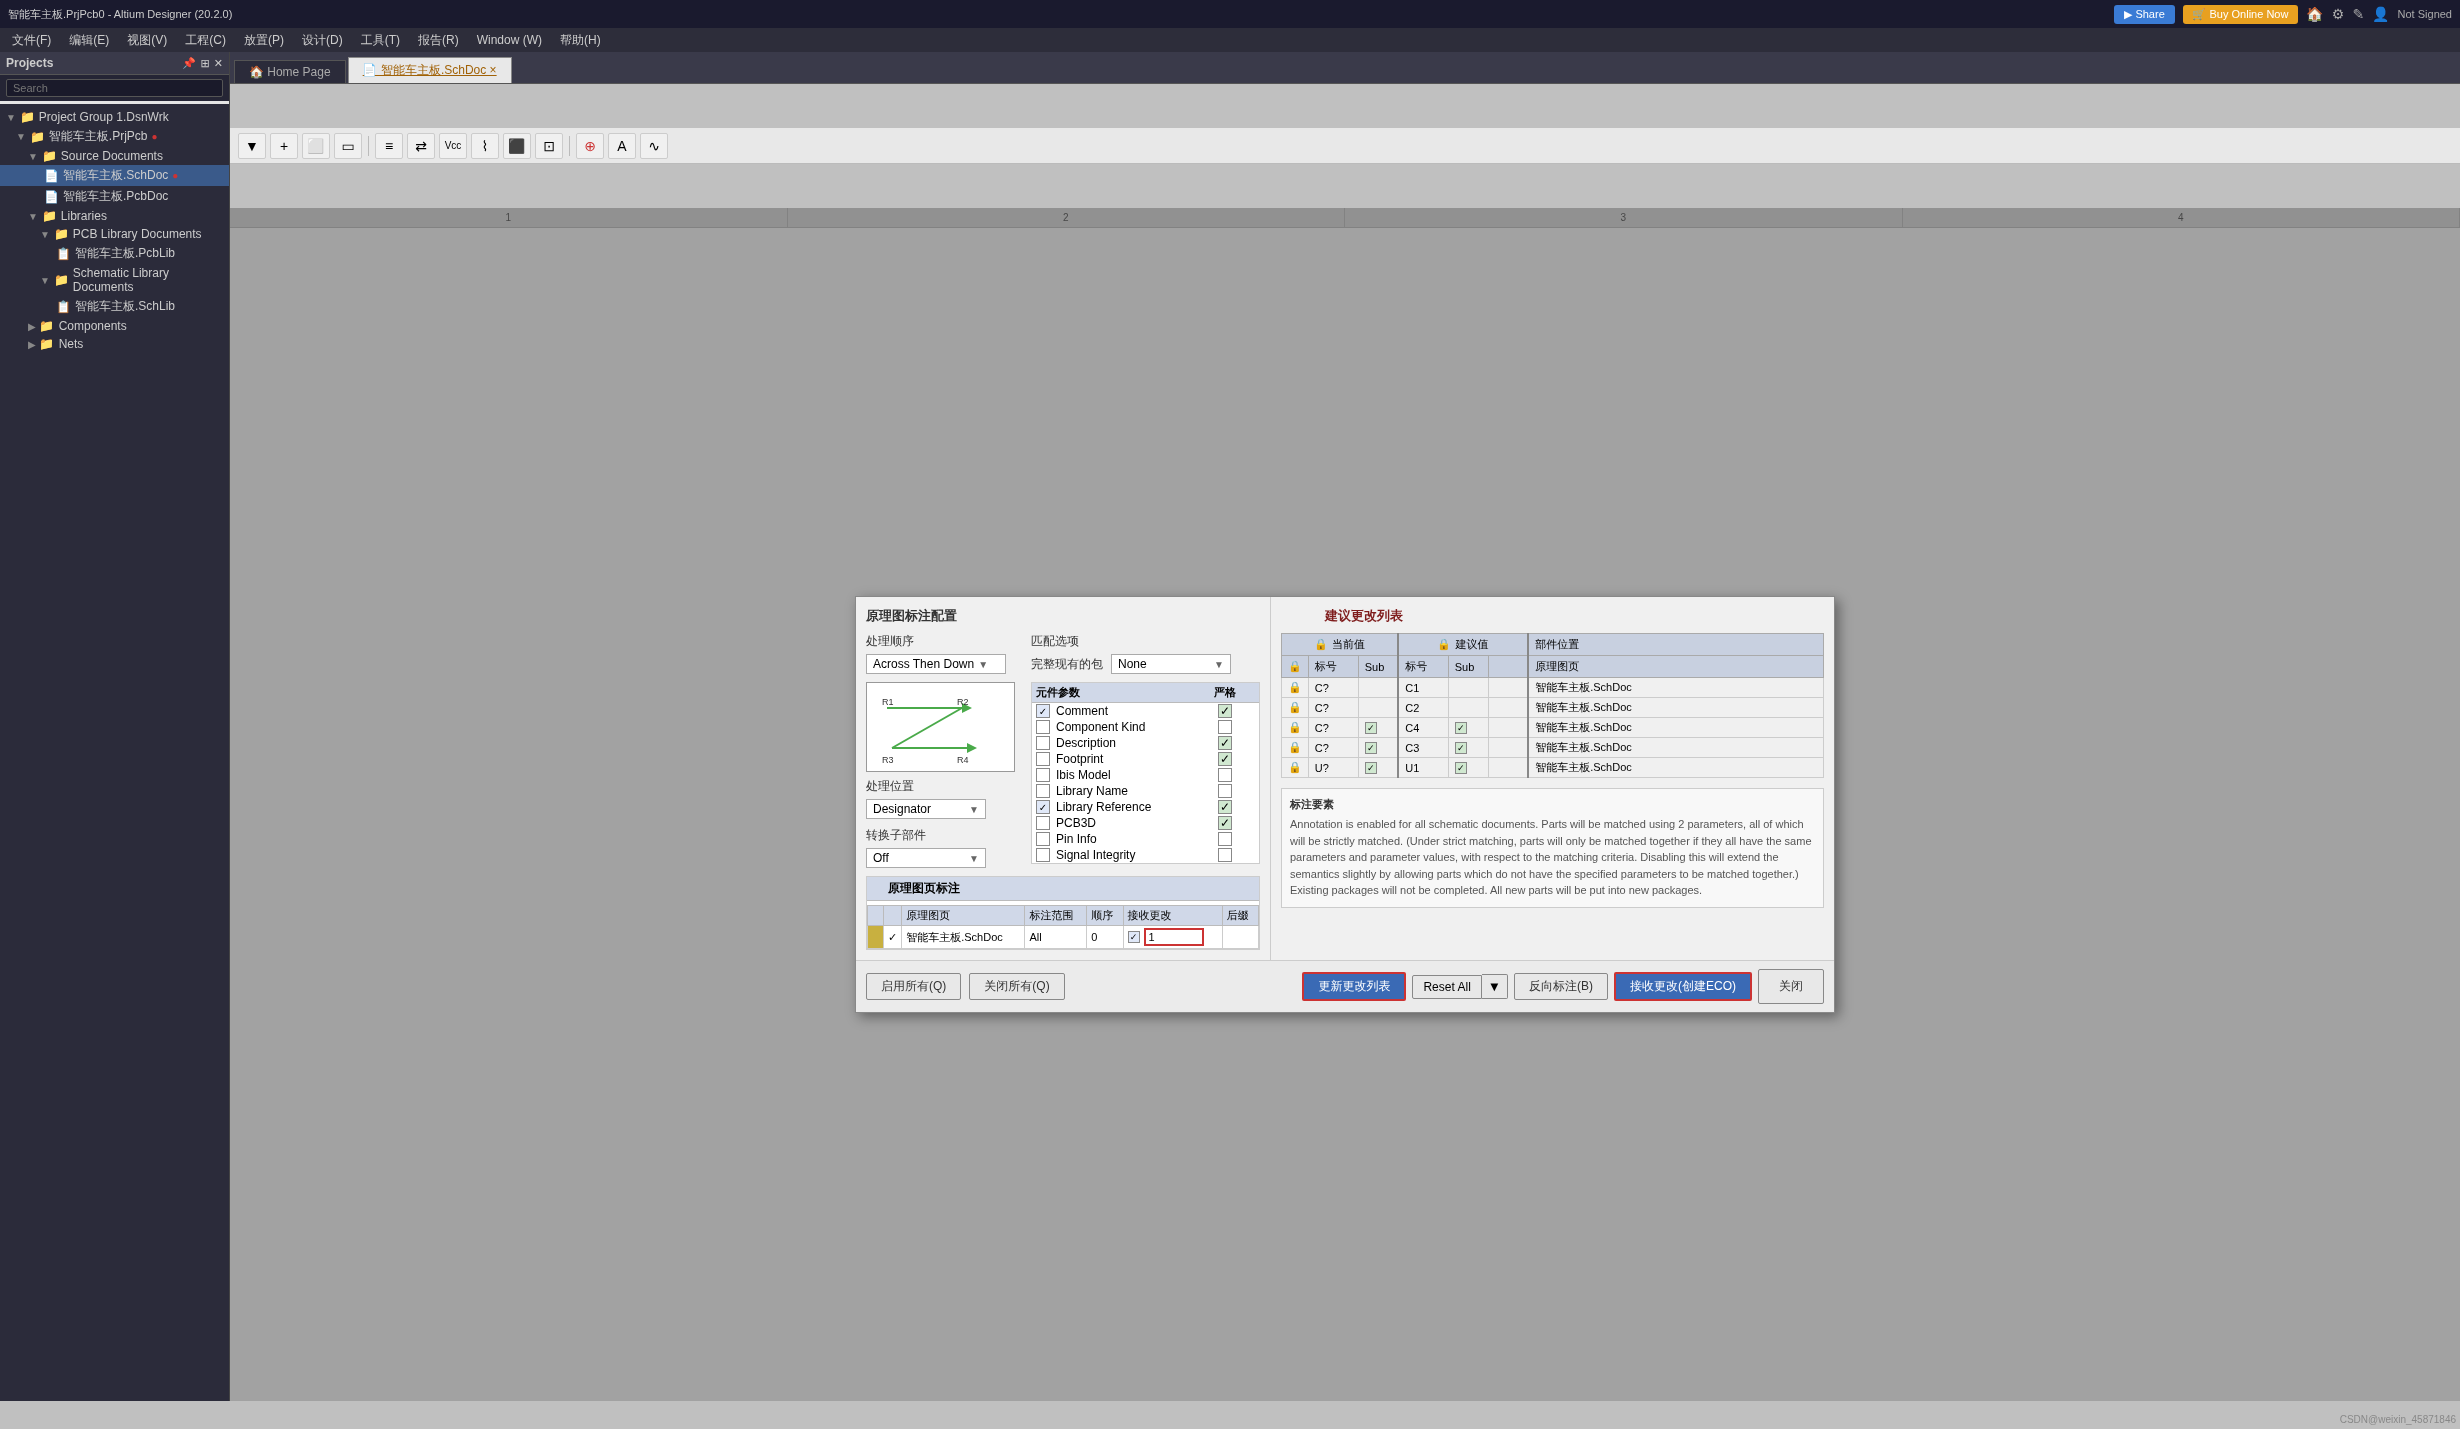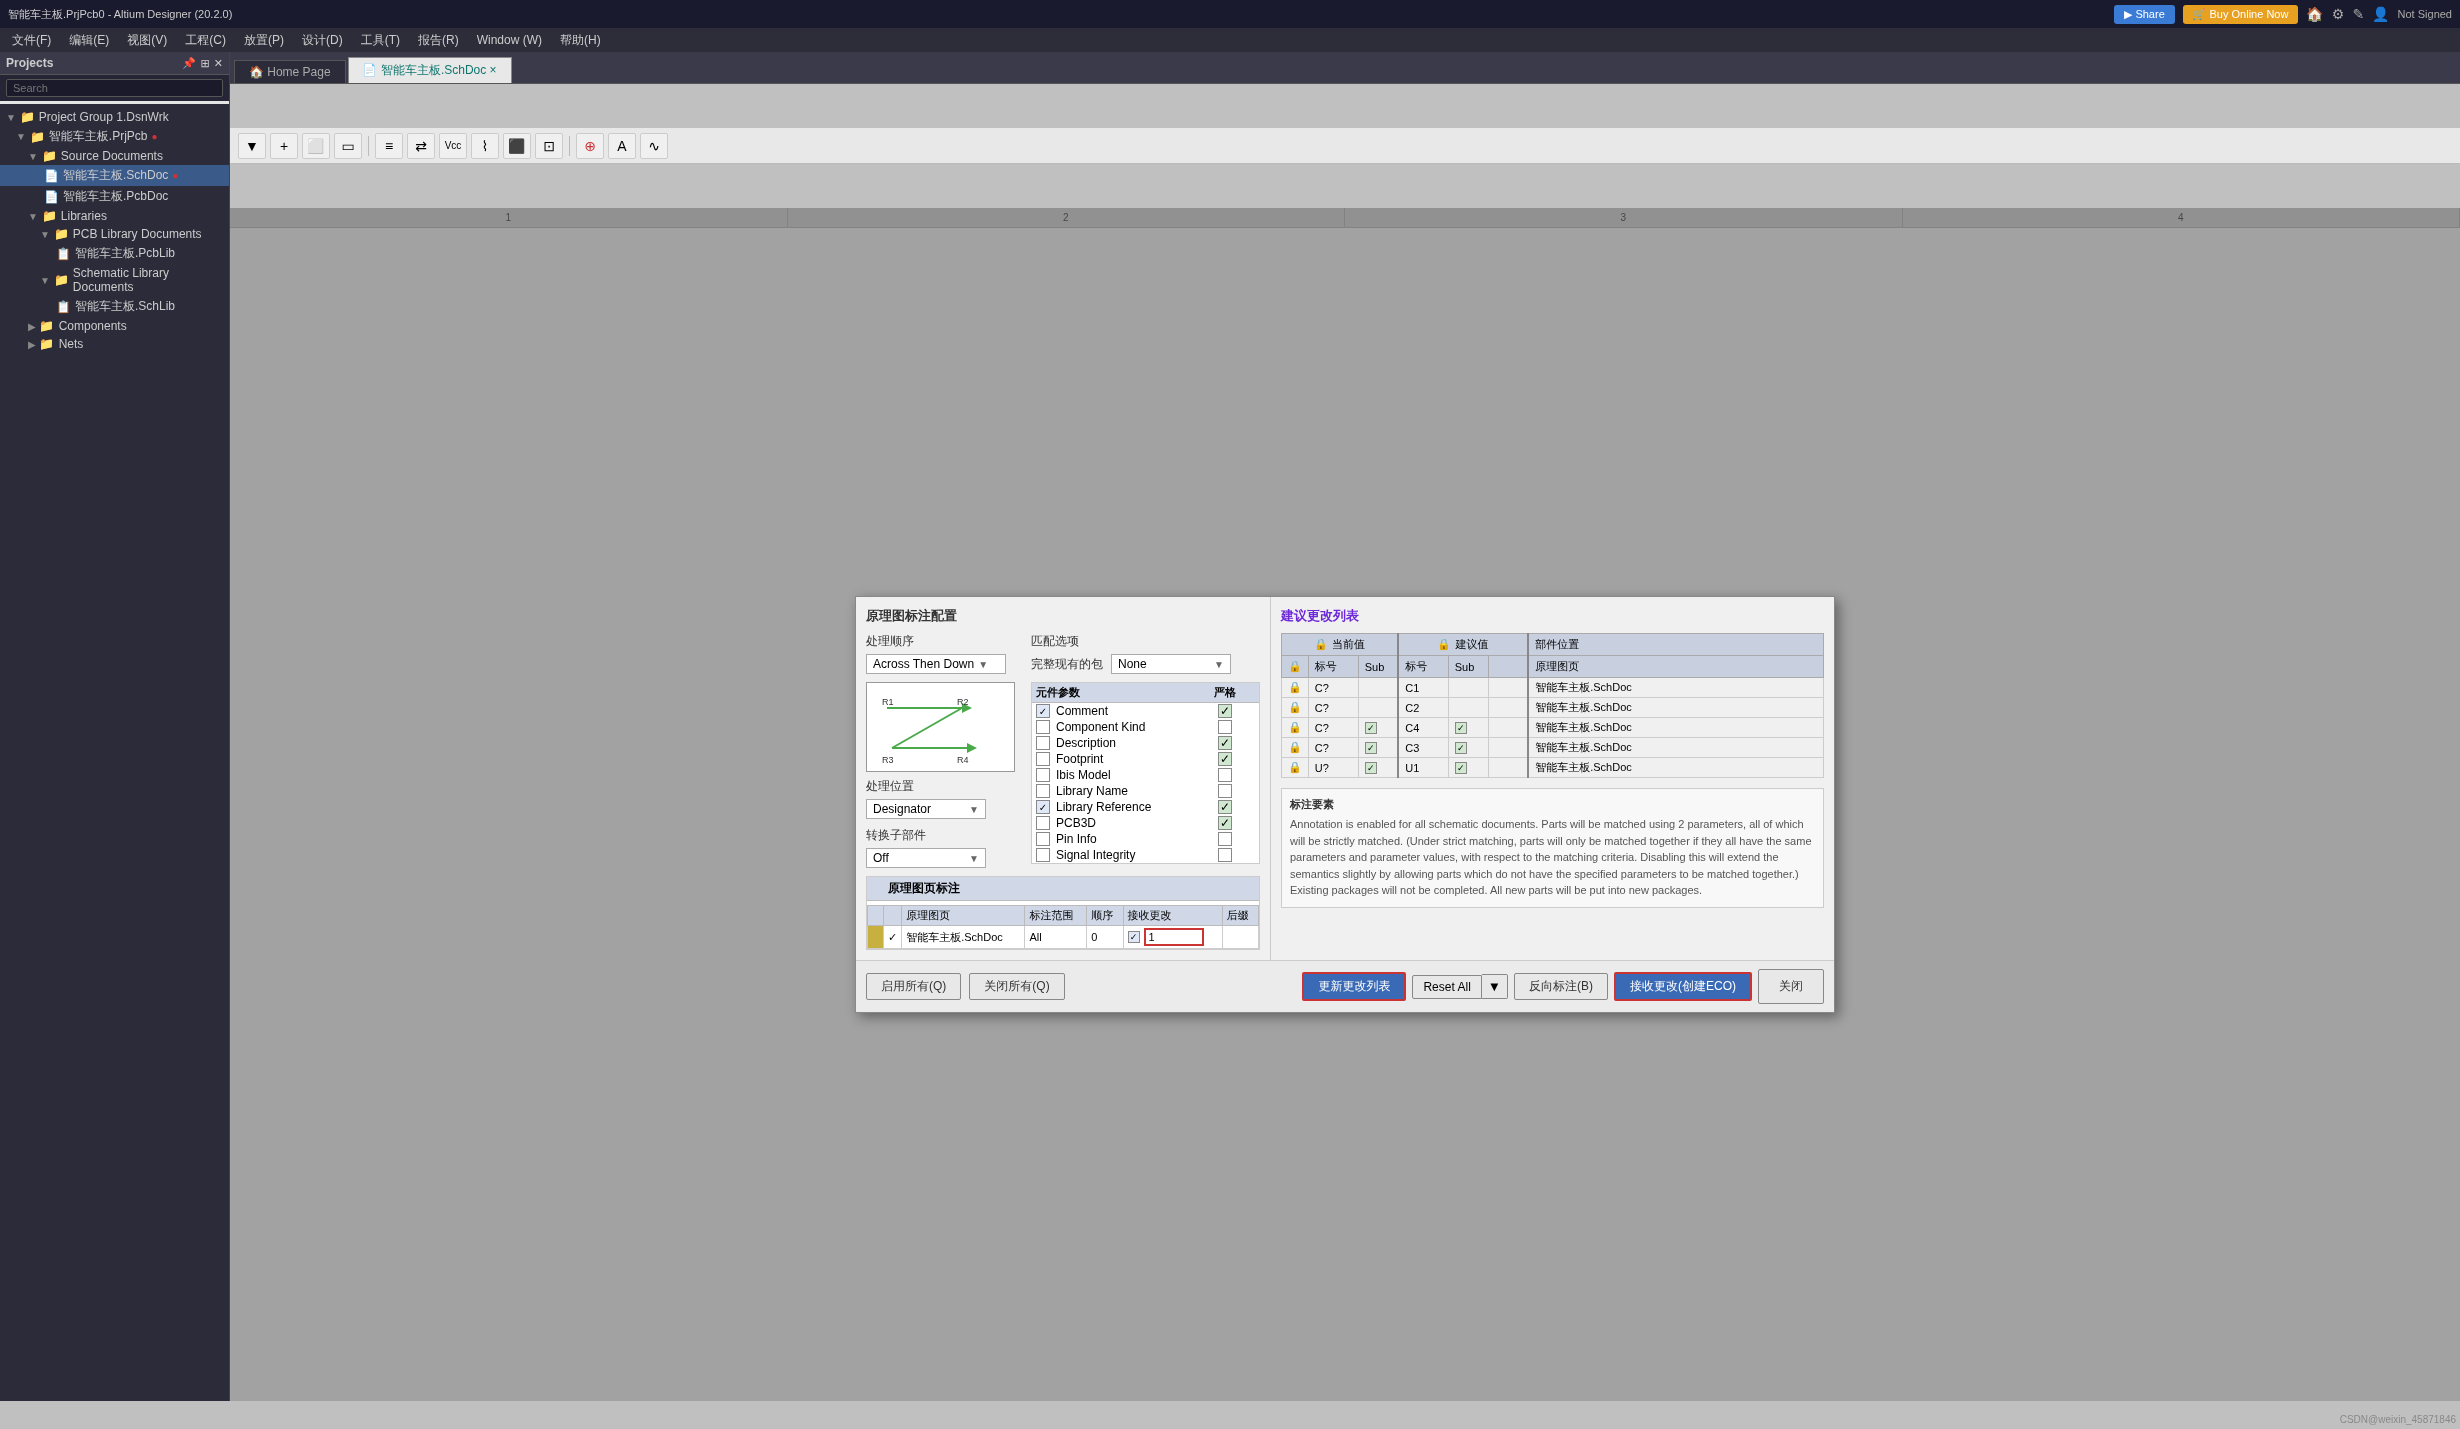--- a/index.html
+++ b/index.html
@@ -29,21 +29,21 @@
     .sidebar-search { padding: 4px 6px; background: #252535; border-bottom: 3px solid #e5e5e5; }
     .sidebar-search input { width: 100%; background: #1a1a2a; border: 1px solid #555; color: #ccc; padding: 2px 6px; font-size: 11px; border-radius: 2px; outline: none; }
     .sidebar-tree { flex: 1; overflow-y: auto; padding: 4px 0; }
     .tree-item { padding: 2px 6px; cursor: pointer; display: flex; align-items: center; gap: 4px; font-size: 12px; }
     .tree-item.selected { background: #3a5a8a; }
     .tree-icon { font-size: 10px; color: #888; }
 
     
     .tab-bar { height: 32px; background: #3a3a4a; display: flex; align-items: flex-end; padding: 0 4px; border-bottom: 1px solid #555; }
     .tab { padding: 4px 14px; background: #2b2b3a; color: #aaa; font-size: 12px; cursor: pointer; border: 1px solid #555; border-bottom: none; margin-right: 2px; }
-    .tab.active { background: #e8e8e8; color: #0f766e; border-color: #888; }
+    .tab.active { background: #e8e8e8; color: #a16207; border-color: #888; text-decoration: underline; }
 
     
     .toolbar { height: 36px; background: #e8e8e8; display: flex; align-items: center; padding: 0 8px; gap: 4px; border-bottom: 1px solid #bbb; }
     .toolbar-btn { width: 28px; height: 26px; background: #f0f0f0; border: 1px solid #ccc; cursor: pointer; display: flex; align-items: center; justify-content: center; font-size: 14px; border-radius: 2px; }
     .toolbar-sep { width: 1px; height: 20px; background: #bbb; margin: 0 2px; }
 
     
     .content-area { flex: 1; background: #f0f0f0; position: relative; overflow: hidden; }
 
     
@@ -77,21 +77,21 @@
     .strict-check { width: 14px; height: 14px; border: 1px solid #888; background: white; display: flex; align-items: center; justify-content: center; }
     
     
     .annot-table { width: 100%; border-collapse: collapse; font-size: 11px; margin-top: 4px; }
     .annot-table th { background: #d0d8e8; border: 1px solid #bbb; padding: 2px 4px; font-weight: normal; text-align: left; }
     .annot-table td { border: 1px solid #ccc; padding: 2px 4px; }
     .index-input { width: 60px; border: 2px solid #cc3333; padding: 1px 3px; background: white; font-size: 11px; }
     
     
     .right-panel { flex: 1; padding: 10px; }
-    .suggest-title { font-size: 13px; font-weight: bold; color: #6d28d9; margin-bottom: 8px; }
+    .suggest-title { font-size: 13px; font-weight: bold; color: #7f1d1d; margin-bottom: 8px; margin-left: 44px; }
     
     
     .suggest-table { width: 100%; border-collapse: collapse; font-size: 11px; }
     .suggest-table th { background: #c8d0e0; border: 1px solid #aaa; padding: 3px 6px; font-weight: normal; text-align: left; }
     .suggest-table td { border: 1px solid #ccc; padding: 2px 6px; }
     .col-lock { width: 20px; text-align: center; }
     .col-designator { width: 50px; }
     .col-sub { width: 40px; }
     .check-small { width: 14px; height: 14px; border: 1px solid #888; background: white; display: flex; align-items: center; justify-content: center; }
     

